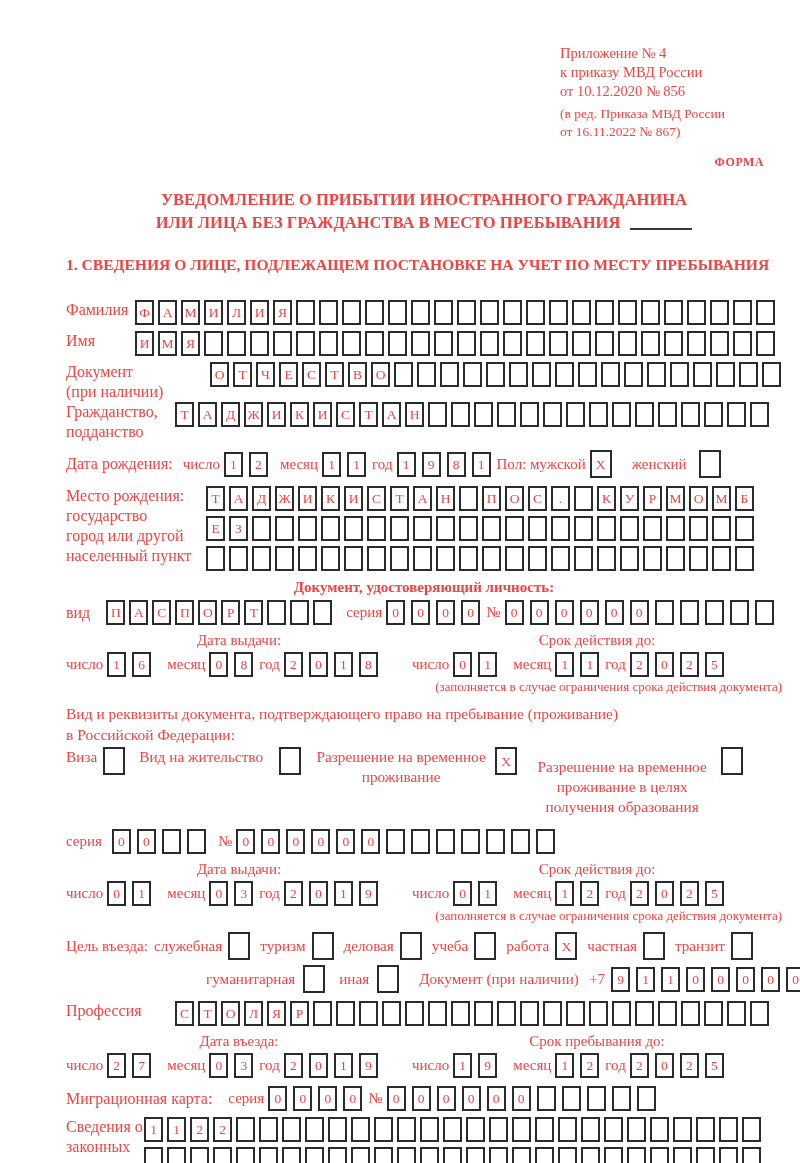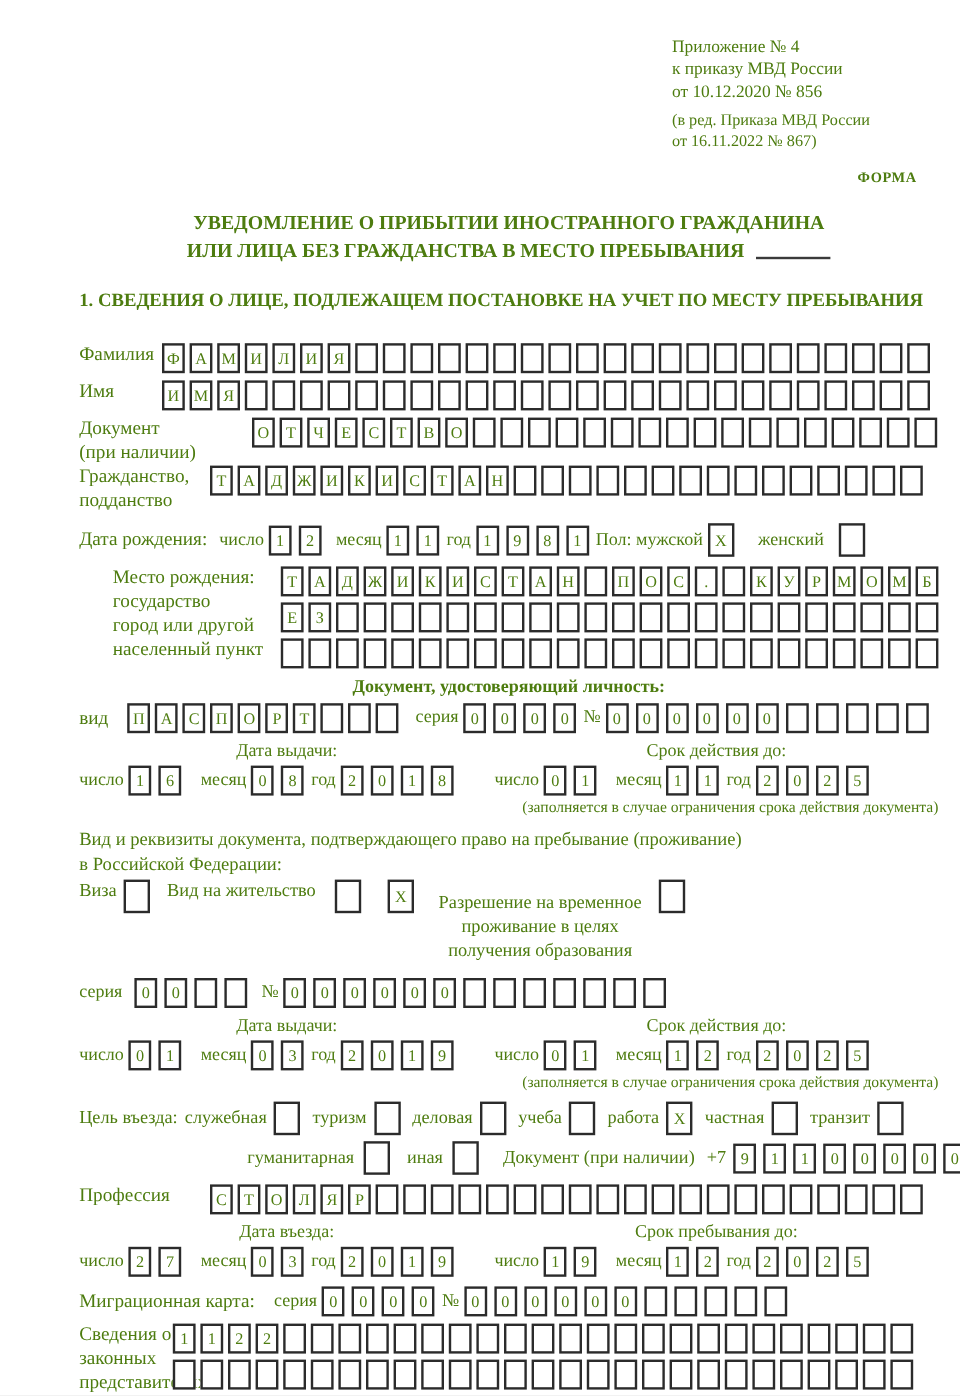--- a/index.html
+++ b/index.html
@@ -1,32 +1,32 @@
 <!DOCTYPE html>
 <html><head>
 <meta charset="utf-8">
 <style>
   html,body { margin:0; padding:0; background:#e8e8e8; }
   .page {
     width:800px; height:1163px; background:#ffffff; margin:0 auto;
-    box-sizing:border-box; padding:30px 18px 0 66px; overflow:hidden;
-    font-family:"Liberation Serif","DejaVu Serif",serif; color:#4d7c0f;
+    box-sizing:border-box; padding:44px 18px 0 66px; overflow:hidden;
+    font-family:"Liberation Serif","DejaVu Serif",serif; color:#ef4444;
     position:relative;
   }
   .pre { white-space:pre-line; }
   .hdr-main { margin-left:494px; font-size:14.5px; line-height:19px; }
   .hdr-edition { margin-left:494px; margin-top:4px; font-size:13.5px; line-height:18px; }
   .forma { margin-top:14px; text-align:right; padding-right:18px; font-weight:bold; font-size:12px; letter-spacing:.5px; }
   .title { margin-top:18px; text-align:center; font-weight:bold; font-size:16.5px; line-height:23px; }
   .uline { display:inline-block; width:62px; border-bottom:2px solid #3a3a3a; margin-left:10px; transform:translateY(2px); }
   .sech { margin-top:22px; font-weight:bold; font-size:15.6px; }
 
   .row { display:flex; align-items:flex-start; }
   .lbl { font-size:16px; line-height:20px; flex:none; }
-  .w69 { width:69px; } .w144 { width:144px; } .w109 { width:109px; } .w140 { width:140px;margin-left:28px; } .w78 { width:78px; }
+  .w69 { width:69px; } .w144 { width:144px; } .w109 { width:109px; } .w140 { width:140px; } .w78 { width:78px; }
   .boxes { display:flex; flex:none; }
   .box {
     width:15px; height:21px; border:2px solid #2b2b2b; margin-right:4px;
     display:inline-flex; align-items:center; justify-content:center;
     font-size:13.5px; line-height:21px; flex:none; background:#fff;
   }
   .dg .box { margin-right:6px; }
   .cb .box { width:18px; height:24px; }
   .mt28 { margin-top:26px; } .mt6 { margin-top:6px; } .mt8 { margin-top:8px; }
   .mt4 { margin-top:4px; } .mt12 { margin-top:12px; }
@@ -424,20 +424,21 @@
           <span class="box"></span>
         </span>
     </div>
     <div class="opt gap10">
       <span class="olbl">Вид на жительство</span>
       <span class="boxes cb gap16">
           <span class="box"></span>
         </span>
     </div>
     <div class="opt gap10">
+      <span class="olbl ctr w172">Разрешение на временное проживание</span>
       <span class="boxes cb gap8">
           <span class="box">X</span>
         </span>
     </div>
     <div class="opt gap8">
       <span class="olbl ctr w186">Разрешение на временное проживание в целях получения образования</span>
       <span class="boxes cb gap6">
           <span class="box"></span>
         </span>
     </div>

